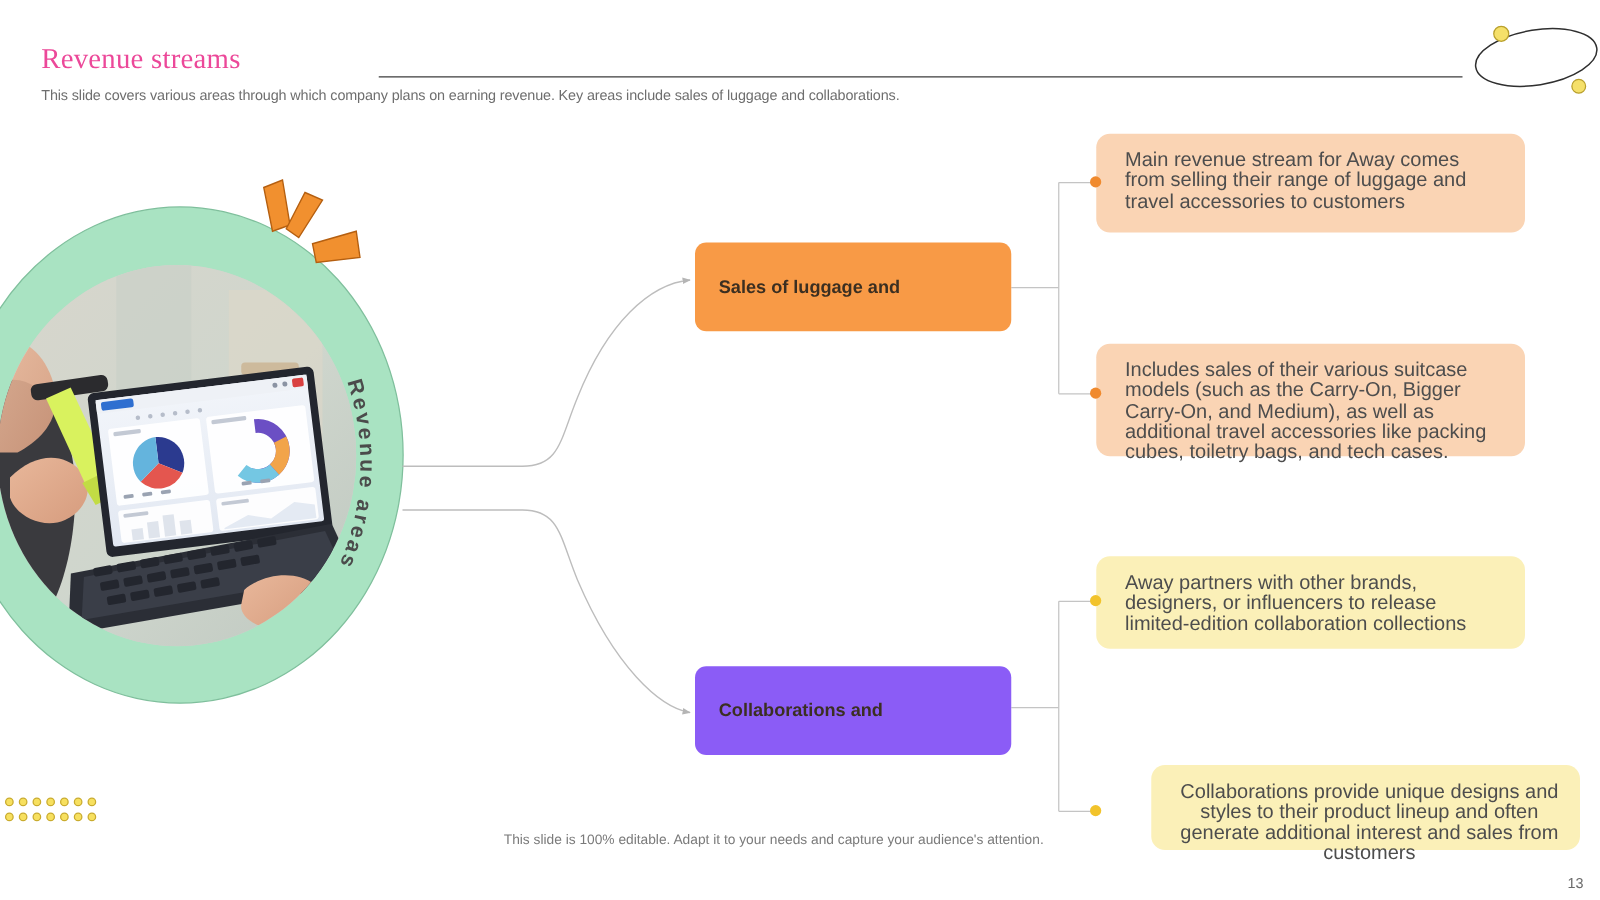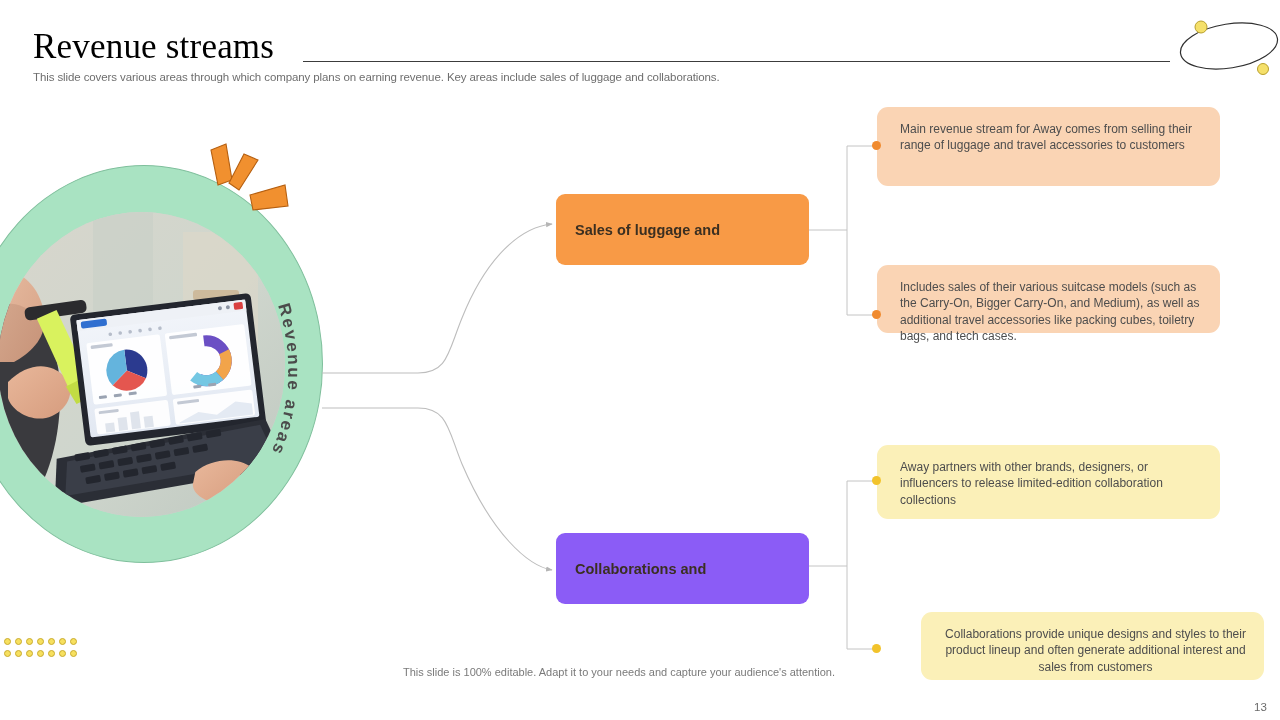--- a/index.html
+++ b/index.html
@@ -12,23 +12,23 @@
     overflow: hidden;
     font-family: "Liberation Sans", sans-serif;
     -webkit-font-smoothing: antialiased;
   }
 
   
   .slide-title {
     position: absolute;
     left: 33px; top: 26px;
     font-family: "Liberation Serif", serif;
-    font-size: 35px;
+    font-size: 23px;
     font-weight: 400;
-    color: #000000;
+    color: #ec4899;
     letter-spacing: .2px;
     line-height: 42px;
     white-space: nowrap;
   }
   .title-rule {
     position: absolute;
     left: 303px; top: 61px;
     width: 867px; height: 0;
     border-top: 1px solid #3c3c3c;
   }
@@ -138,29 +138,29 @@
   .cat-box.orange { left: 556px; top: 194px; background: #f89a46; }
   .cat-box.yellow { left: 556px; top: 533px; background: #8b5cf6; }
 
   
   .desc-box {
     position: absolute;
     width: 343px;
     border-radius: 11px;
     box-sizing: border-box;
     padding: 14px 17px 14px 23px;
-    font-size: 12px;
+    font-size: 16px;
     line-height: 16.3px;
     color: #4d4d4d;
   }
   .desc-box.peach { background: #fad4b4; }
   .desc-box.lemon { background: #fbf0b8; }
 
   .d1 { left: 877px; top: 107px; height: 79px; }
-  .d2 { left: 877px; top: 265px; height: 68px; }
+  .d2 { left: 877px; top: 275px; height: 90px; }
   .d3 { left: 877px; top: 445px; height: 74px; }
   .d4 { left: 921px; top: 612px; height: 68px; text-align: center; }
 
   
   .bullet {
     position: absolute;
     width: 9px; height: 9px;
     border-radius: 50%;
     box-sizing: border-box;
   }

